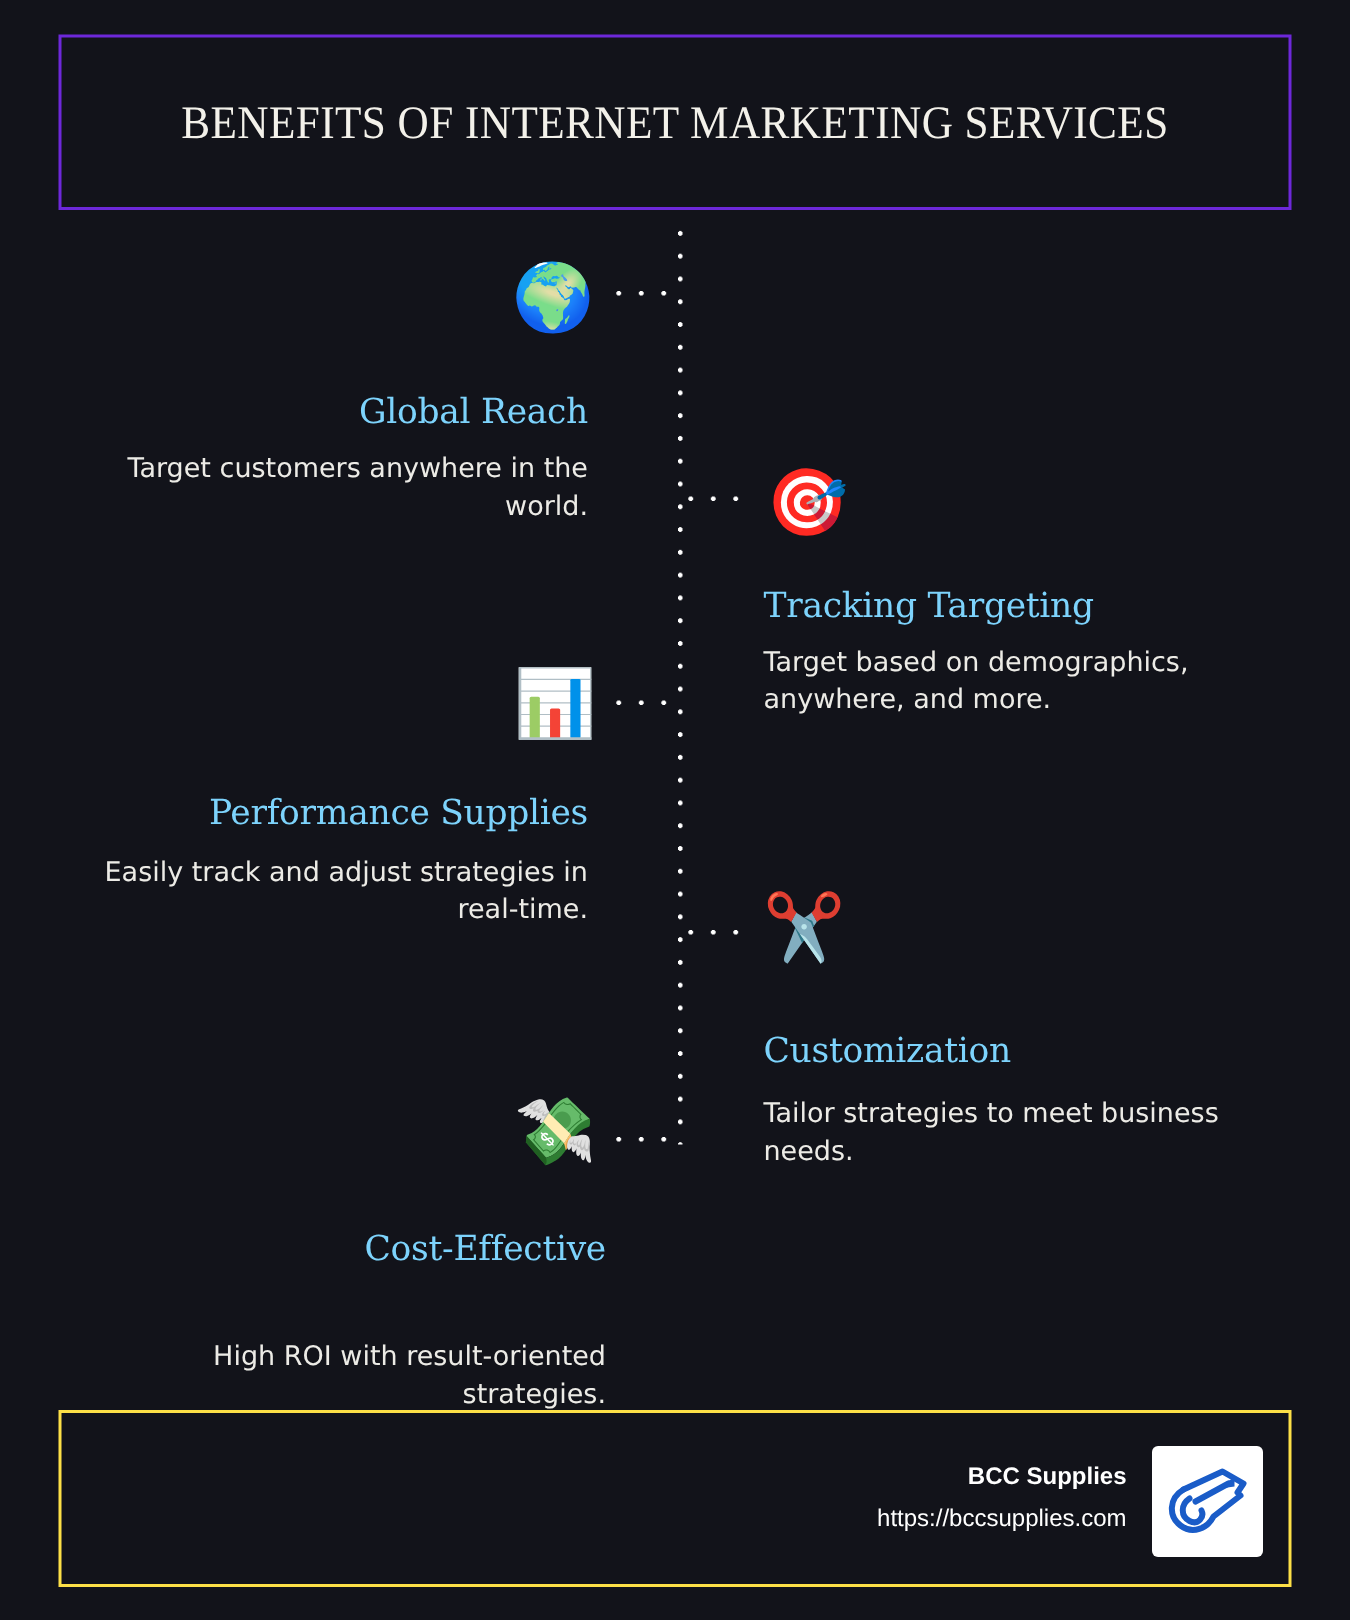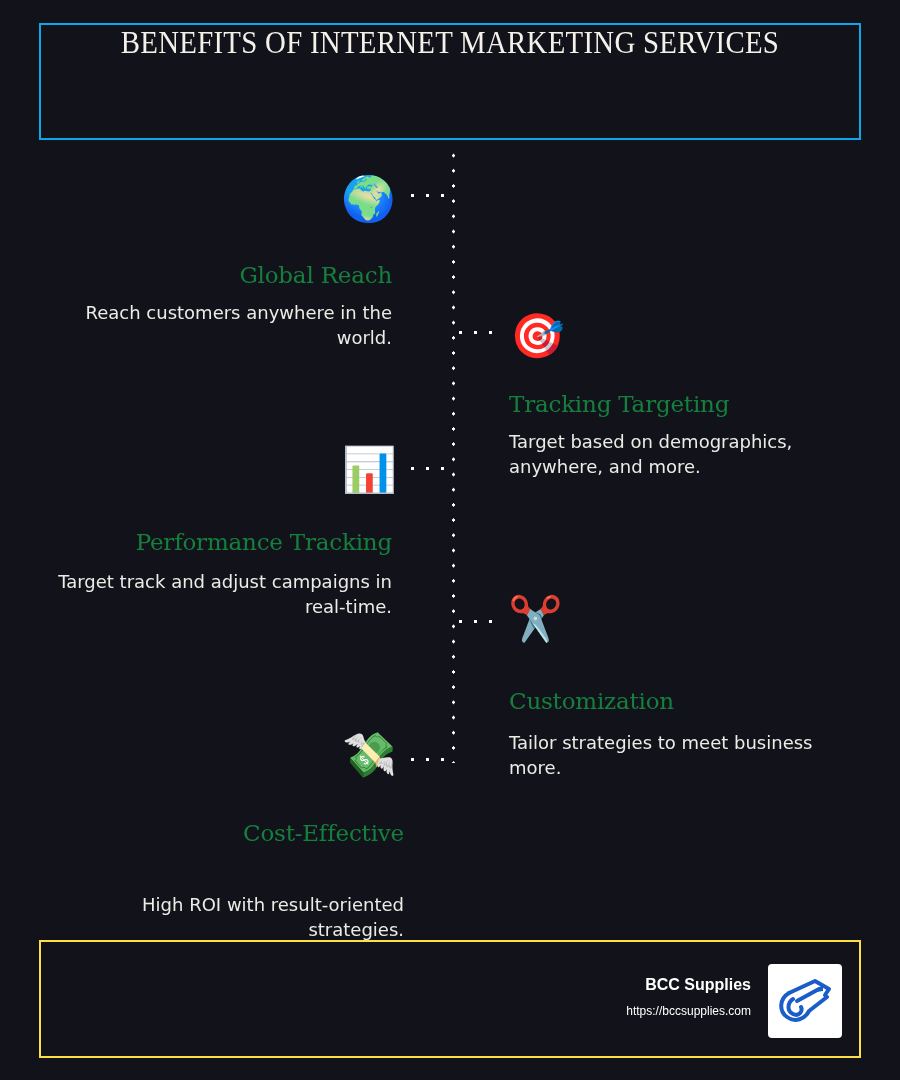--- a/index.html
+++ b/index.html
@@ -3,21 +3,21 @@
   <meta charset="utf-8">
   <style>
     html, body { margin: 0; padding: 0; }
     body {
       width: 900px; height: 1080px; background: #12131a;
       position: relative; overflow: hidden; color: #f3f1ea;
       font-family: "DejaVu Sans", sans-serif;
     }
     .title-box {
       position: absolute; left: 39px; top: 23px; width: 818px; height: 113px;
-      border: 2px solid #0ea5e9; display: flex; justify-content: center;
+      border: 2px solid #6d28d9; display: flex; align-items: center; justify-content: center;
     }
     .title {
       font-family: "Liberation Serif", serif; font-size: 31px; letter-spacing: 0.3px;
       color: #f3f1ea; font-weight: normal; transform: scaleX(0.93);
       white-space: nowrap;
     }
     .vline {
       position: absolute; left: 452px; top: 148px; width: 3px; height: 615px;
       background-image: radial-gradient(circle, #ffffff 1.4px, transparent 1.7px);
       background-size: 3px 15.2px; background-repeat: repeat-y; background-position: 0 0;
@@ -27,73 +27,73 @@
       background-image: radial-gradient(circle, #ffffff 1.4px, transparent 1.7px);
       background-size: 15px 3px; background-repeat: repeat-x;
     }
     .icon {
       position: absolute; font-size: 44px; line-height: 50px; width: 56px; height: 50px;
       text-align: center;
       font-family: "DejaVu Sans", sans-serif;
     }
     .item-title {
       position: absolute; font-family: "DejaVu Serif", serif; font-size: 23px;
-      color: #15803d; white-space: nowrap; letter-spacing: -0.2px;
+      color: #7dd3fc; white-space: nowrap; letter-spacing: -0.2px;
     }
     .item-desc {
       position: absolute; font-family: "DejaVu Sans", sans-serif; font-size: 18px;
       line-height: 25px; color: #ecebe6; width: 340px;
     }
     .left { text-align: right; }
     .right { text-align: left; }
     .footer-box {
       position: absolute; left: 39px; top: 940px; width: 818px; height: 114px;
       border: 2px solid #fde047;
     }
     .brand-name {
       position: absolute; right: 108px; top: 34px; font-family: "Liberation Sans", sans-serif;
       font-weight: bold; font-size: 16px; color: #ffffff;
     }
     .brand-url {
       position: absolute; right: 108px; top: 62px; font-family: "Liberation Sans", sans-serif;
-      font-size: 12px; color: #ffffff;
+      font-size: 16px; color: #ffffff;
     }
     .logo {
       position: absolute; right: 17px; top: 22px; width: 74px; height: 74px;
       background: #ffffff; border-radius: 4px; display: flex; align-items: center; justify-content: center;
     }
   </style>
 </head>
 <body>
 
 <div class="title-box">
   <div class="title">BENEFITS OF INTERNET MARKETING SERVICES</div>
 </div>
 
 <div class="vline"></div>
 
 <div class="hdots" style="left:405px; top:194px; width:48px;"></div>
 <div class="icon" style="left:341px; top:174px;">🌍</div>
 <div class="item-title left" style="right:508px; top:262px;">Global Reach</div>
-<div class="item-desc left" style="left:52px; top:300px;">Reach customers anywhere in the world.</div>
+<div class="item-desc left" style="left:52px; top:300px;">Target customers anywhere in the world.</div>
 
 <div class="hdots" style="left:453px; top:331px; width:48px;"></div>
 <div class="icon" style="left:510px; top:311px;">🎯</div>
 <div class="item-title right" style="left:509px; top:391px;">Tracking Targeting</div>
 <div class="item-desc right" style="left:509px; top:429px;">Target based on demographics, anywhere, and more.</div>
 
 <div class="hdots" style="left:405px; top:467px; width:48px;"></div>
 <div class="icon" style="left:342px; top:445px;">📊</div>
-<div class="item-title left" style="right:508px; top:529px;">Performance Tracking</div>
-<div class="item-desc left" style="left:52px; top:569px;">Target track and adjust campaigns in real-time.</div>
+<div class="item-title left" style="right:508px; top:529px;">Performance Supplies</div>
+<div class="item-desc left" style="left:52px; top:569px;">Easily track and adjust strategies in real-time.</div>
 
 <div class="hdots" style="left:453px; top:620px; width:48px;"></div>
 <div class="icon" style="left:508px; top:594px;">✂️</div>
 <div class="item-title right" style="left:509px; top:688px;">Customization</div>
-<div class="item-desc right" style="left:509px; top:730px;">Tailor strategies to meet business more.</div>
+<div class="item-desc right" style="left:509px; top:730px;">Tailor strategies to meet business needs.</div>
 
 <div class="hdots" style="left:405px; top:758px; width:48px;"></div>
 <div class="icon" style="left:342px; top:730px;">💸</div>
 <div class="item-title left" style="right:496px; top:820px;">Cost-Effective</div>
 <div class="item-desc left" style="left:64px; top:860px;margin-top:32px;">High ROI with result-oriented strategies.</div>
 
 <div class="footer-box">
   <div class="brand-name">BCC Supplies</div>
   <div class="brand-url">https://bccsupplies.com</div>
   <div class="logo">

